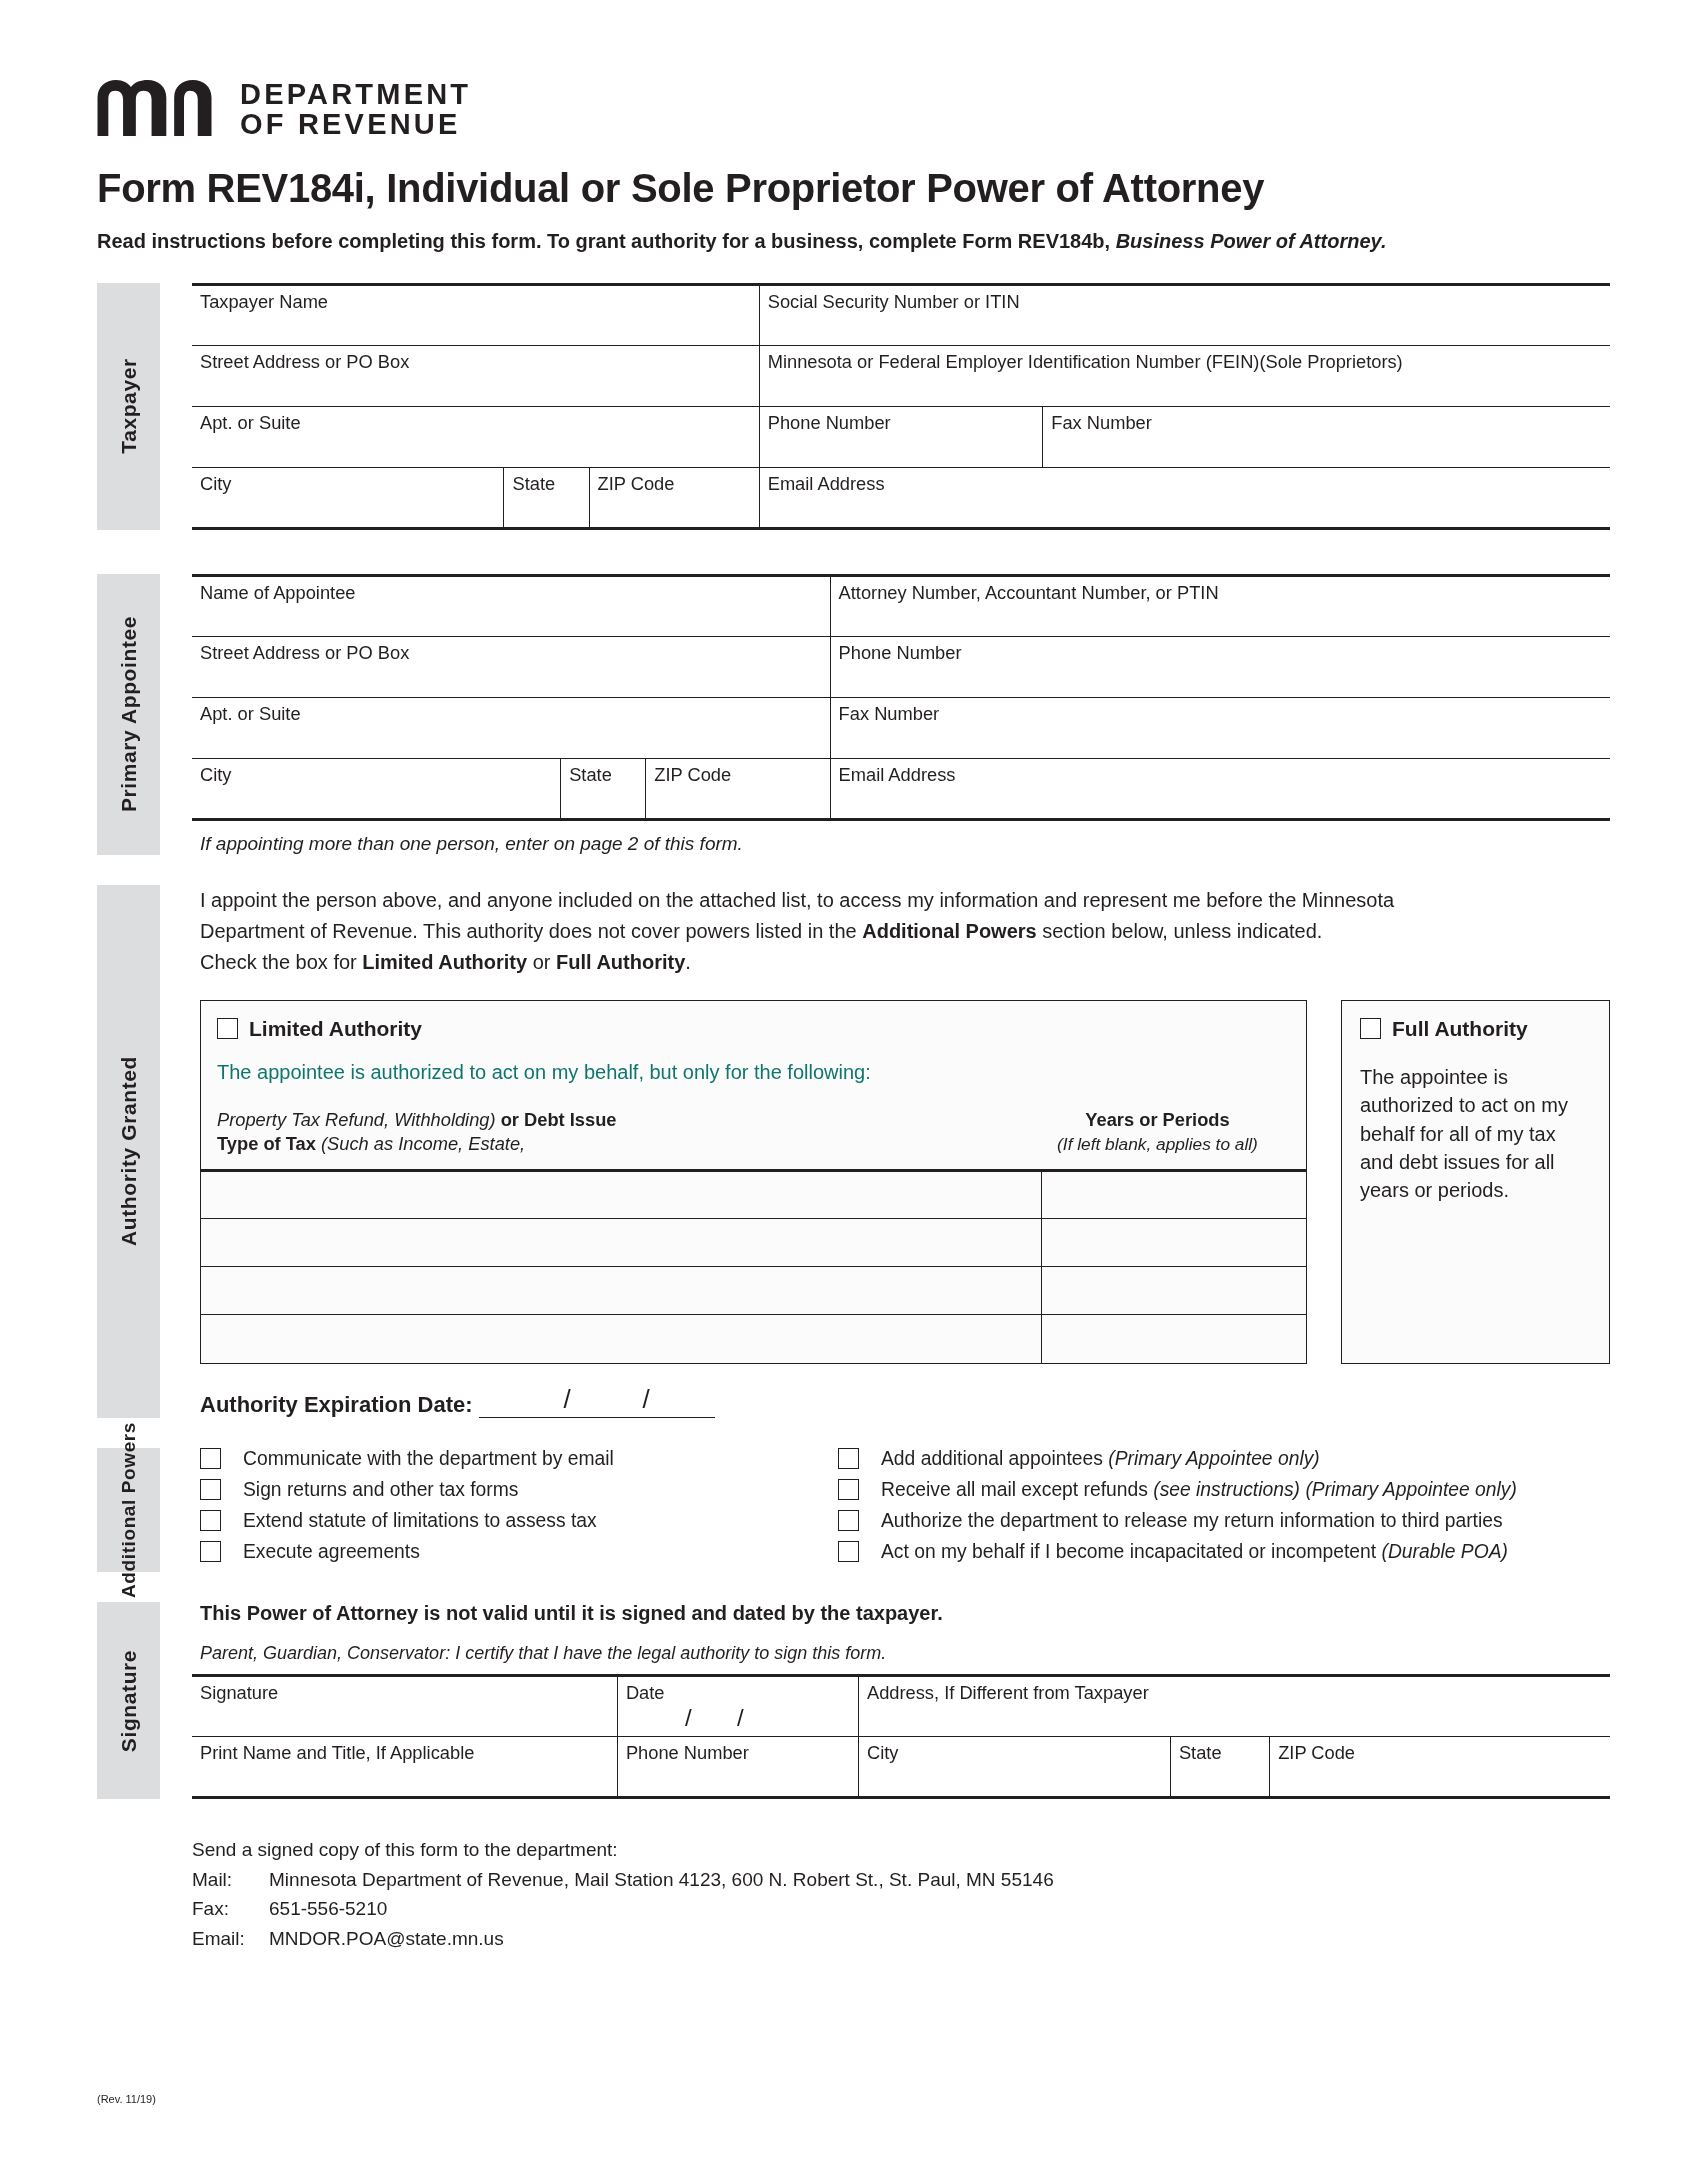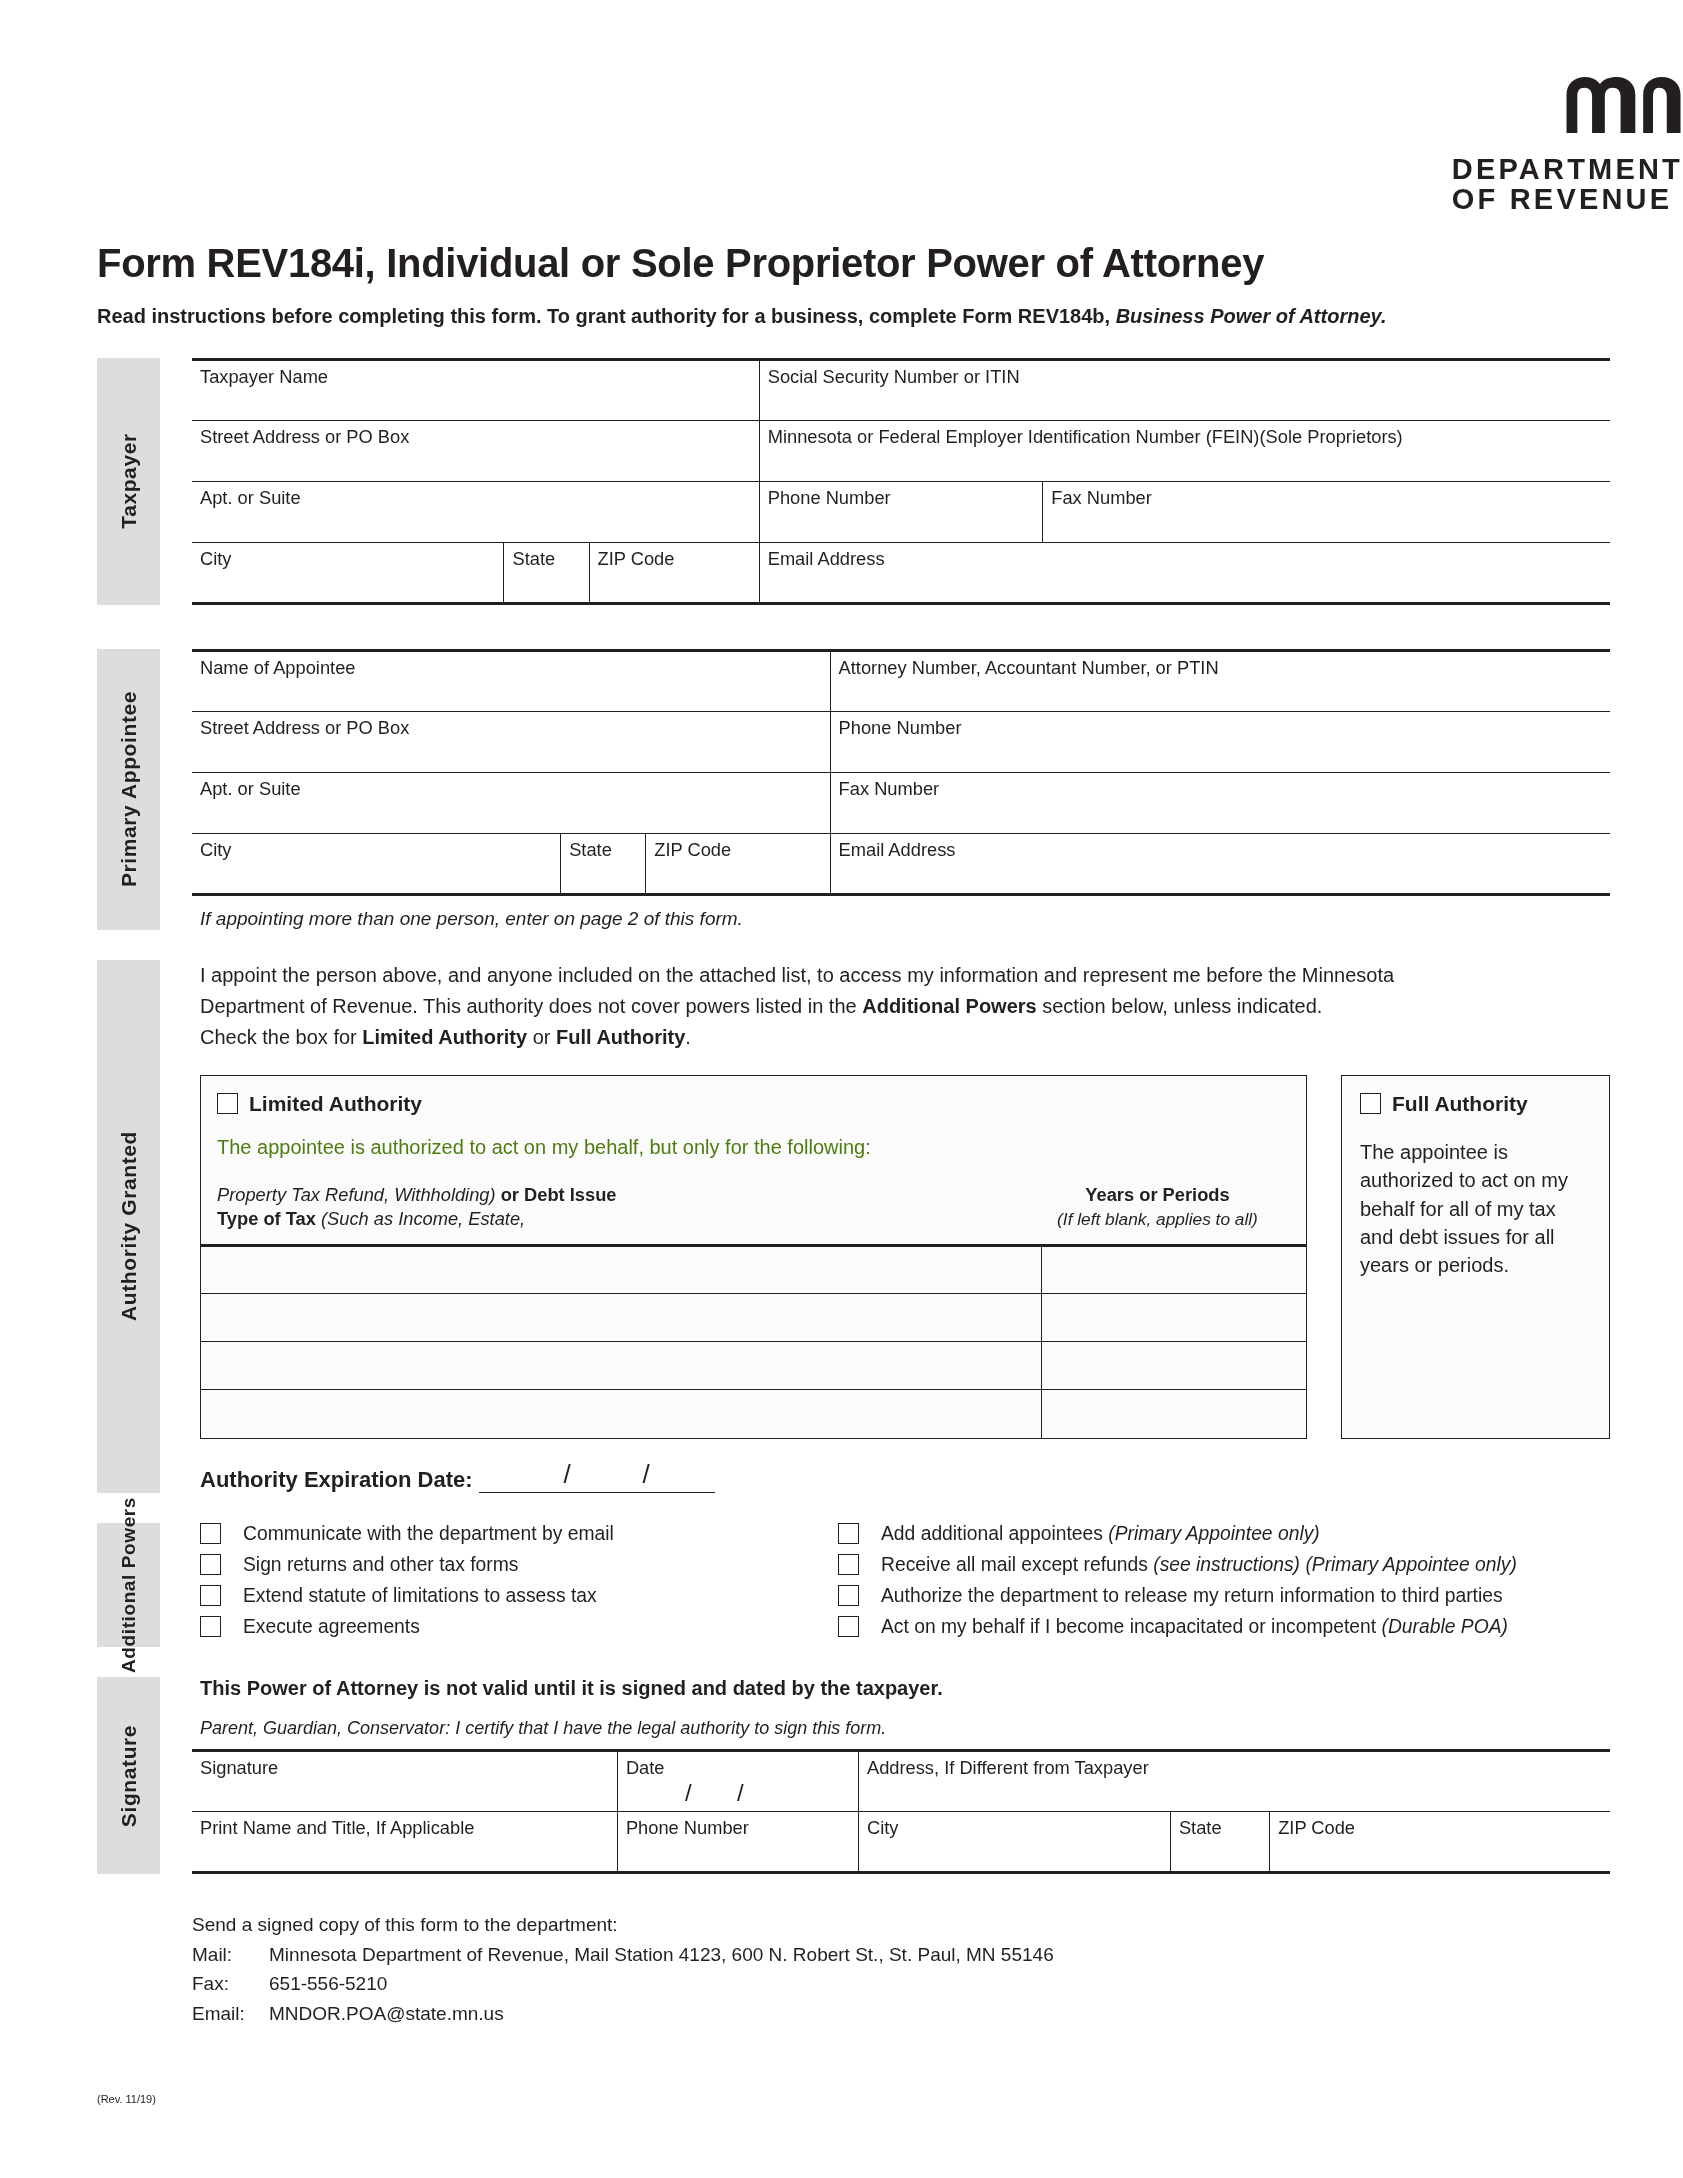--- a/index.html
+++ b/index.html
@@ -16,21 +16,21 @@
     height: 2178px;
     background: #fff;
     padding: 0;
     overflow: hidden;
   }
 
   
   .header {
     padding: 77px 0 0 97px;
   }
-  .logo-row { display: flex; align-items: flex-end; gap: 18px; flex-direction: column; }
+  .logo-row { display: flex; align-items: center; gap: 26px; }
   .logo-mark { width: 117px; height: 57px; display:block; }
   .logo-text {
     font-weight: bold;
     font-size: 29px;
     letter-spacing: 3.2px;
     line-height: 1.03;
     color: #231f20;
     padding-top: 3px;
   }
   .form-title {
@@ -145,21 +145,21 @@
     margin-right: 11px;
   }
   .box-title {
     font-size: 21px;
     font-weight: bold;
     color: #231f20;
   }
   .limited-desc {
     margin-top: 20px;
     font-size: 20px;
-    color: #4d7c0f;
+    color: #0f766e;
   }
   .coltitles {
     display: flex;
     margin-top: 24px;
     font-size: 18.3px;
     line-height: 1.35;
   }
   .coltitles .left { flex: 1; font-weight: bold; }
   .coltitles .left i { font-weight: normal; font-style: italic; }
   .coltitles .right { width: 265px; text-align: center; font-weight: bold; }

